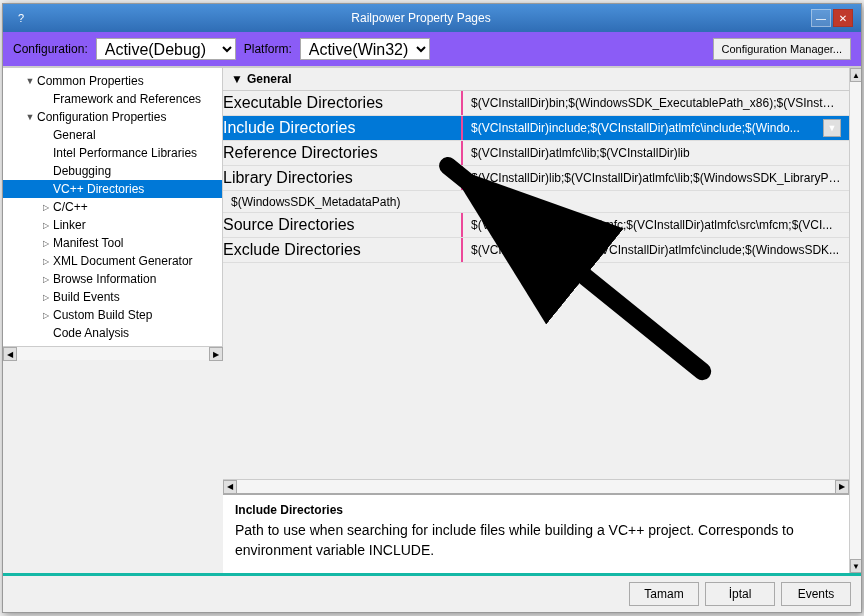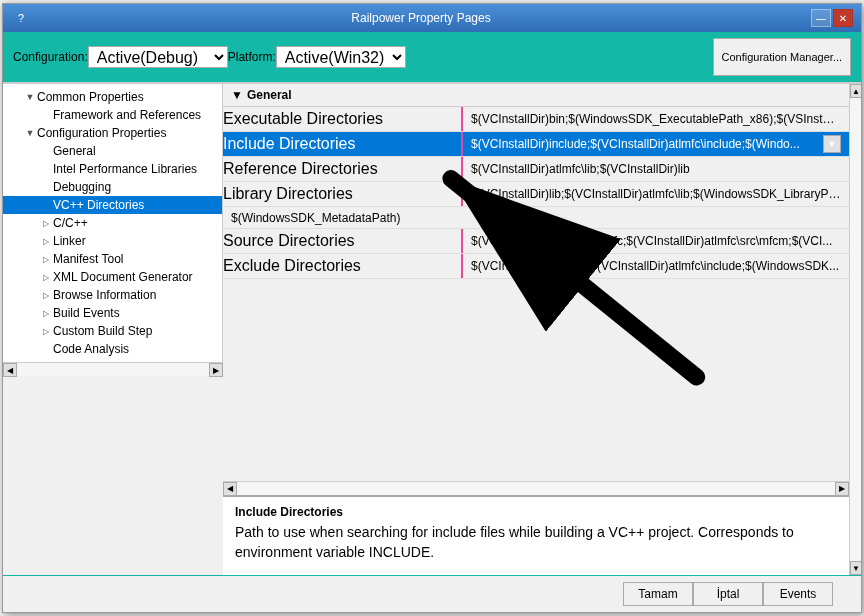--- a/index.html
+++ b/index.html
@@ -72,24 +72,25 @@
       background: transparent;
       color: white;
       font-size: 11px;
       display: flex;
       align-items: center;
       justify-content: center;
       cursor: pointer;
     }
 
     .toolbar-row {
-      background: #14b8a6;
+      background: #8b5cf6;
       padding: 6px 10px;
       display: flex;
       align-items: center;
+      gap: 8px;
       border-bottom: 1px solid #ccc;
       flex-shrink: 0;
     }
 
     .toolbar-label {
       font-size: 12px;
       color: #000;
     }
 
     .toolbar-select {
@@ -98,21 +99,21 @@
       border: 1px solid #aaa;
       background: white;
       padding: 0 4px;
       cursor: pointer;
     }
 
     .toolbar-select.config { width: 140px; }
     .toolbar-select.platform { width: 130px; }
 
     .config-manager-btn {
-      height: 38px;
+      height: 22px;
       font-size: 11px;
       border: 1px solid #aaa;
       background: #f0f0f0;
       padding: 0 8px;
       cursor: pointer;
       margin-left: auto;
     }
 
     .main-content {
       display: flex;
@@ -272,25 +273,25 @@
 
     .info-desc {
       font-size: 14px;
       color: #000;
       line-height: 1.4;
     }
 
     
     .button-bar {
       background: #f0f0f0;
-      border-top: 1px solid #14b8a6;
-      padding: 6px 28px;
+      border-top: 3px solid #14b8a6;
+      padding: 6px 10px;
       display: flex;
       justify-content: flex-end;
-      gap: 0;
+      gap: 6px;
       flex-shrink: 0;
     }
 
     .btn {
       height: 24px;
       min-width: 70px;
       font-size: 12px;
       border: 1px solid #aaa;
       background: #f0f0f0;
       padding: 0 12px;

